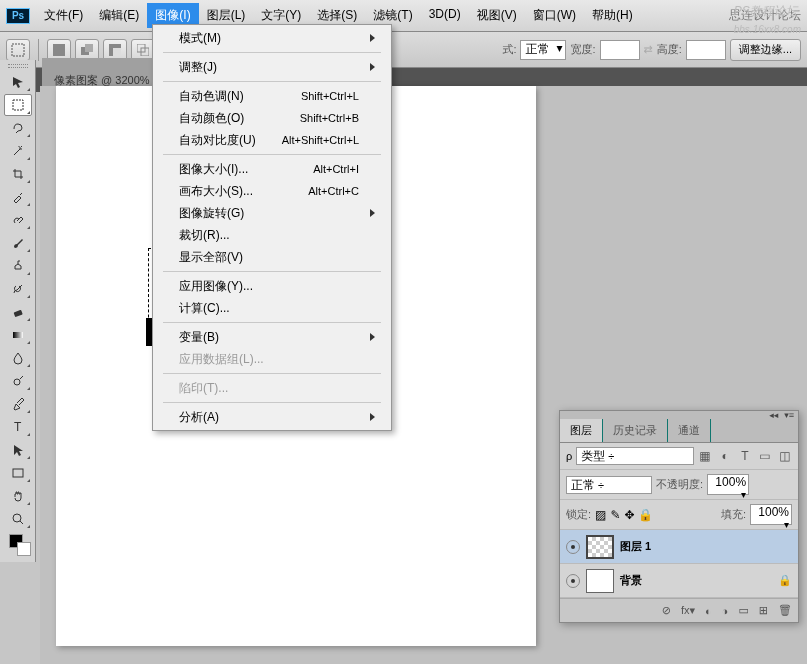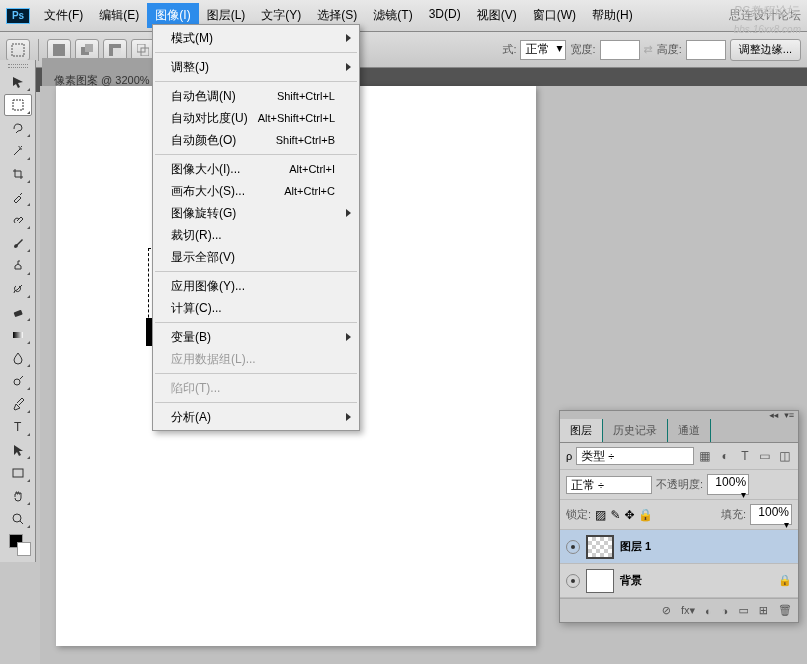--- a/index.html
+++ b/index.html
@@ -29,21 +29,21 @@
 .tbx-item.selected { background:#fff; border:1px solid #888; border-radius:2px; }
 .tbx-tri { position:absolute; right:1px; bottom:1px; width:0; height:0; border-left:3px solid transparent; border-bottom:3px solid #555; }
 .swatch-fg { width:14px; height:14px; background:#000; border:1px solid #999; position:absolute; left:4px; top:2px; }
 .swatch-bg { width:14px; height:14px; background:#fff; border:1px solid #999; position:absolute; left:12px; top:10px; }
 
 .canvas-area { position:absolute; left:40px; top:86px; right:0; bottom:0; background:#c0c0c0; }
 .canvas { position:absolute; left:16px; top:0; width:480px; height:560px; background:#fff; box-shadow:2px 2px 6px rgba(0,0,0,.3); }
 .sel-marquee { position:absolute; left:92px; top:162px; width:90px; height:90px; border:1px dashed #000; }
 .black-rect { position:absolute; left:90px; top:232px; width:92px; height:28px; background:#000; }
 
-.dropdown { position:absolute; left:152px; top:24px; width:208px; background:#f0f0f0; border:1px solid #979797; box-shadow:3px 3px 6px rgba(0,0,0,.3); z-index:100; padding:2px 0; }
+.dropdown { position:absolute; left:152px; top:24px; width:240px; background:#f0f0f0; border:1px solid #979797; box-shadow:3px 3px 6px rgba(0,0,0,.3); z-index:100; padding:2px 8px; }
 .dd-item { height:22px; display:flex; align-items:center; padding:0 24px 0 18px; position:relative; }
 .dd-item.hl { background:#2d8ceb; color:#fff; }
 .dd-item.disabled { color:#9a9a9a; }
 .dd-item .shortcut { margin-left:auto; font-size:11px; }
 .dd-item .sub-arrow { position:absolute; right:8px; width:0; height:0; border-top:4px solid transparent; border-bottom:4px solid transparent; border-left:5px solid #333; }
 .dd-sep { height:1px; background:#c8c8c8; margin:3px 2px; }
 
 .panel { position:absolute; right:8px; top:410px; width:240px; background:#d4d4d4; border:1px solid #888; box-shadow:2px 2px 8px rgba(0,0,0,.3); }
 .panel-top { height:8px; background:#bcbcbc; display:flex; justify-content:flex-end; align-items:center; padding-right:4px; gap:6px; }
 .panel-ctrl { font-size:9px; color:#444; }
@@ -298,26 +298,26 @@
     <div class="dd-item">
       <span>调整(J)</span>
       <span class="sub-arrow"></span>
     </div>
     <div class="dd-sep"></div>
     <div class="dd-item">
       <span>自动色调(N)</span>
       <span class="shortcut">Shift+Ctrl+L</span>
     </div>
     <div class="dd-item">
+      <span>自动颜色(O)</span>
+      <span class="shortcut">Shift+Ctrl+B</span>
+    </div>
+    <div class="dd-item">
       <span>自动对比度(U)</span>
       <span class="shortcut">Alt+Shift+Ctrl+L</span>
-    </div>
-    <div class="dd-item">
-      <span>自动颜色(O)</span>
-      <span class="shortcut">Shift+Ctrl+B</span>
     </div>
     <div class="dd-sep"></div>
     <div class="dd-item">
       <span>图像大小(I)...</span>
       <span class="shortcut">Alt+Ctrl+I</span>
     </div>
     <div class="dd-item">
       <span>画布大小(S)...</span>
       <span class="shortcut">Alt+Ctrl+C</span>
     </div>

